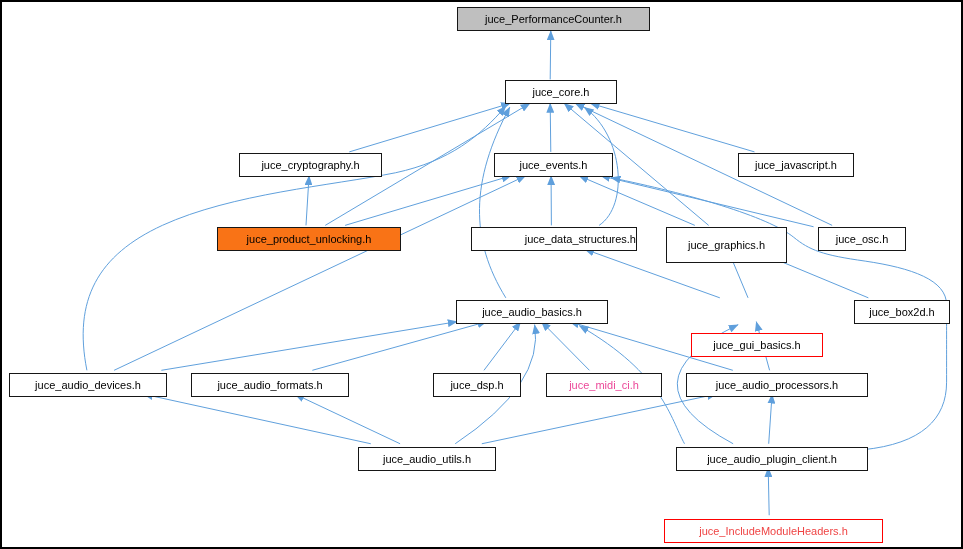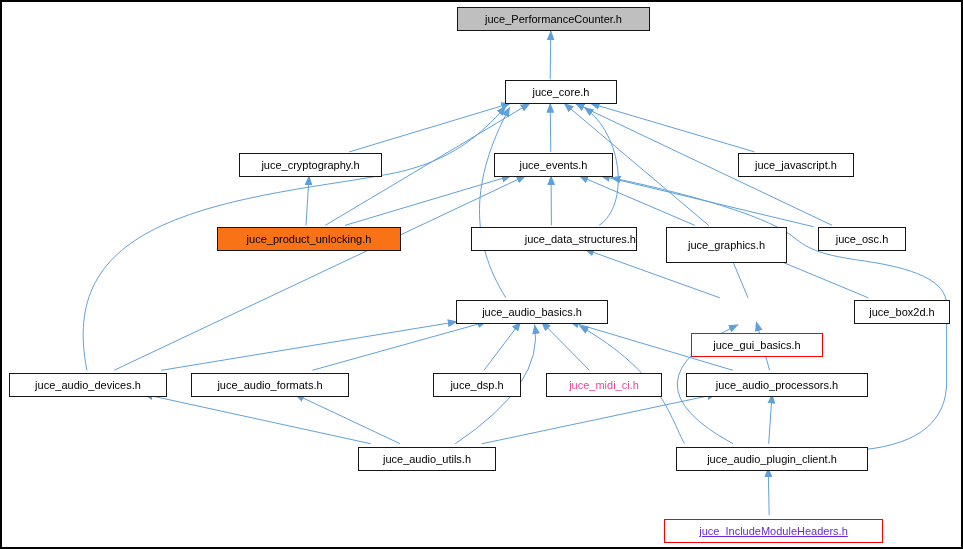--- a/index.html
+++ b/index.html
@@ -122,17 +122,17 @@
       </div>
       <div class="node" style="left: 684px; top: 371px; width: 182px; height: 24px; background: rgb(255, 255, 255); border: 1px solid rgb(22, 22, 22); color: rgb(0, 0, 0);">
         <span>juce_audio_processors.h</span>
       </div>
       <div class="node" style="left: 356px; top: 445px; width: 138px; height: 24px; background: rgb(255, 255, 255); border: 1px solid rgb(22, 22, 22); color: rgb(0, 0, 0);">
         <span>juce_audio_utils.h</span>
       </div>
       <div class="node" style="left: 674px; top: 445px; width: 192px; height: 24px; background: rgb(255, 255, 255); border: 1px solid rgb(22, 22, 22); color: rgb(0, 0, 0); justify-content: center;">
         <span>juce_audio_plugin_client.h</span>
       </div>
-      <div class="node" style="left: 662px; top: 517px; width: 219px; height: 24px; background: rgb(255, 255, 255); border: 1px solid rgb(254, 0, 0); color: #6d28d9; text-decoration: underline;">
+      <div class="node" style="left: 662px; top: 517px; width: 219px; height: 24px; background: rgb(255, 255, 255); border: 1px solid rgb(254, 0, 0); color: #ef4444;">
         <span>juce_IncludeModuleHeaders.h</span>
       </div>
     </div>
 </div>
 
 </body></html>

